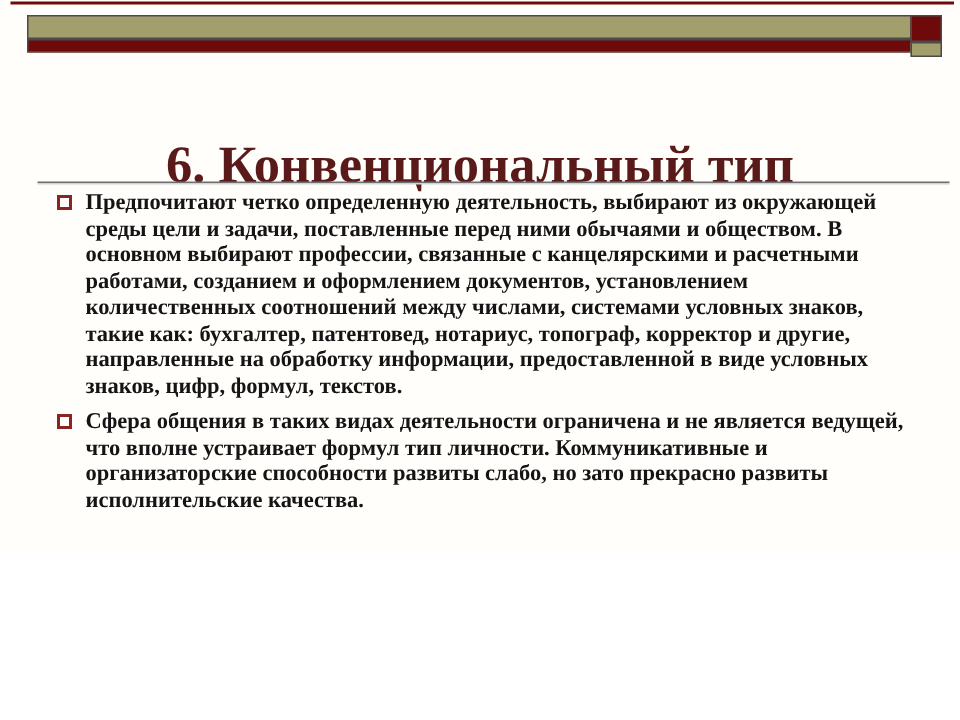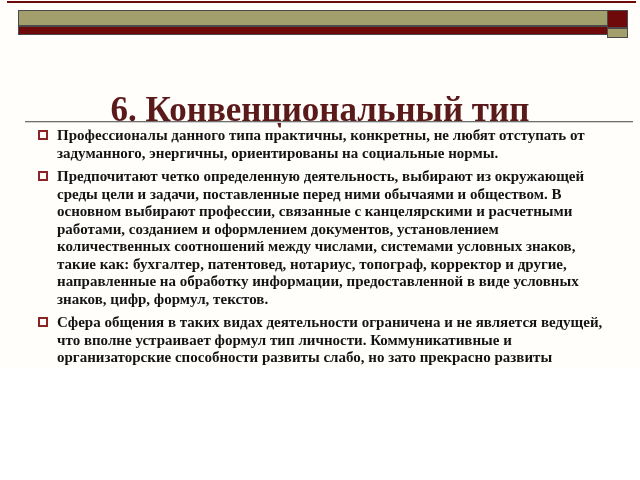--- a/index.html
+++ b/index.html
@@ -103,24 +103,20 @@
   <div class="bar-maroon"></div>
   <div class="corner-tan"></div>
 
   <h1 class="title">6. Конвенциональный тип</h1>
   <div class="divider"></div>
 
   <div class="content">
     <ul class="bullet-list">
       <li>
         <span class="bullet-square"></span>
-        <span>Профессионалы данного типа практичны, конкретны, не любят отступать от задуманного, энергичны, ориентированы на социальные нормы.</span>
-      </li>
-      <li>
-        <span class="bullet-square"></span>
         <span>Предпочитают четко определенную деятельность, выбирают из окружающей среды цели и задачи, поставленные перед ними обычаями и обществом. В основном выбирают профессии, связанные с канцелярскими и расчетными работами, созданием и оформлением документов, установлением количественных соотношений между числами, системами условных знаков, такие как: бухгалтер, патентовед, нотариус, топограф, корректор и другие, направленные на обработку информации, предоставленной в виде условных знаков, цифр, формул, текстов.</span>
       </li>
       <li>
         <span class="bullet-square"></span>
         <span>Сфера общения в таких видах деятельности ограничена и не является ведущей, что вполне устраивает формул тип личности. Коммуникативные и организаторские способности развиты слабо, но зато прекрасно развиты исполнительские качества.</span>
       </li>
     </ul>
   </div>
 
 </div>

